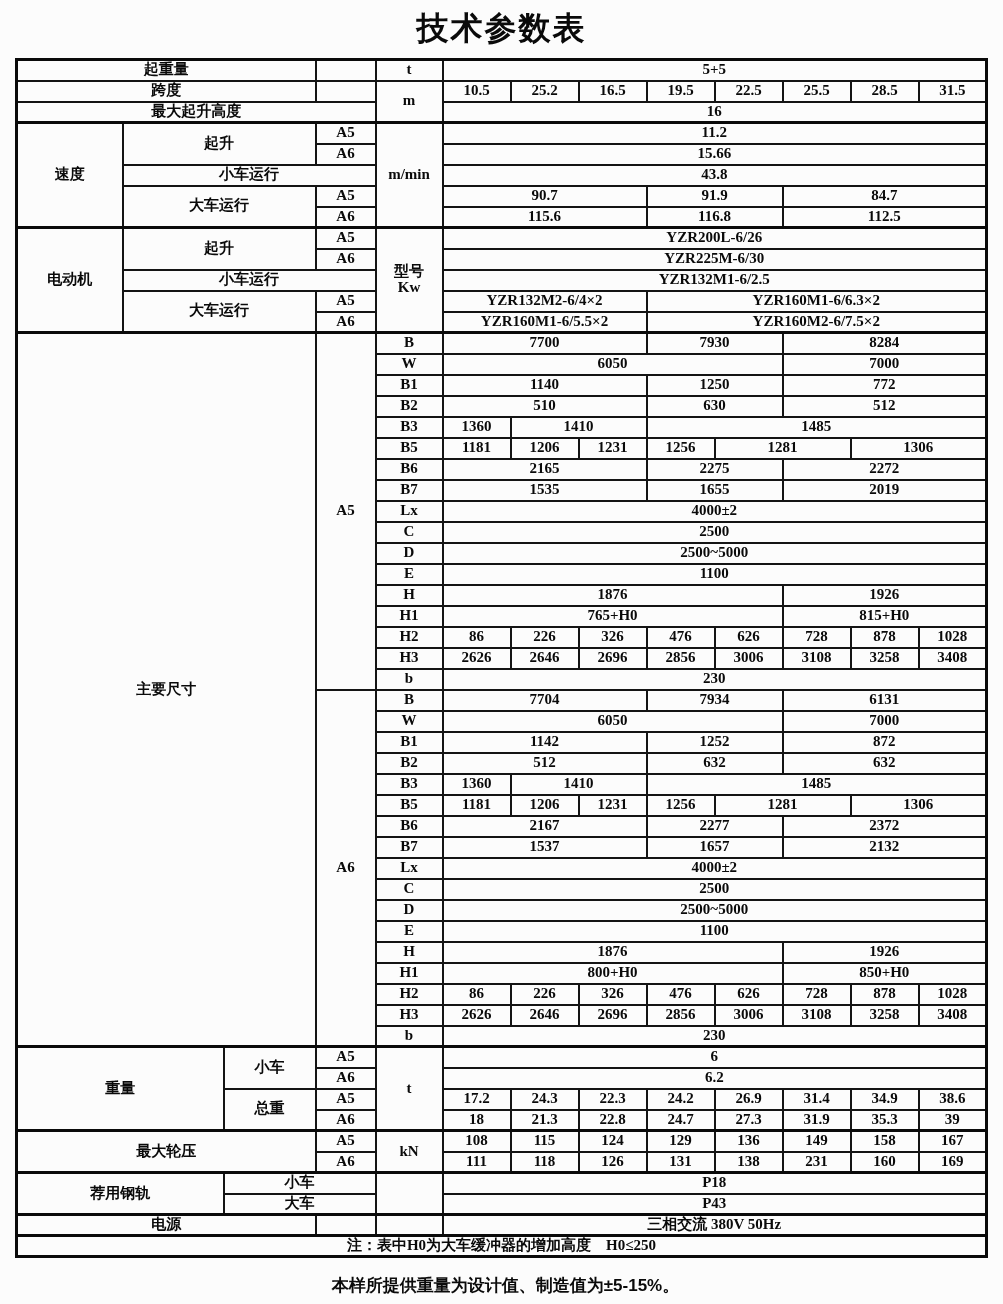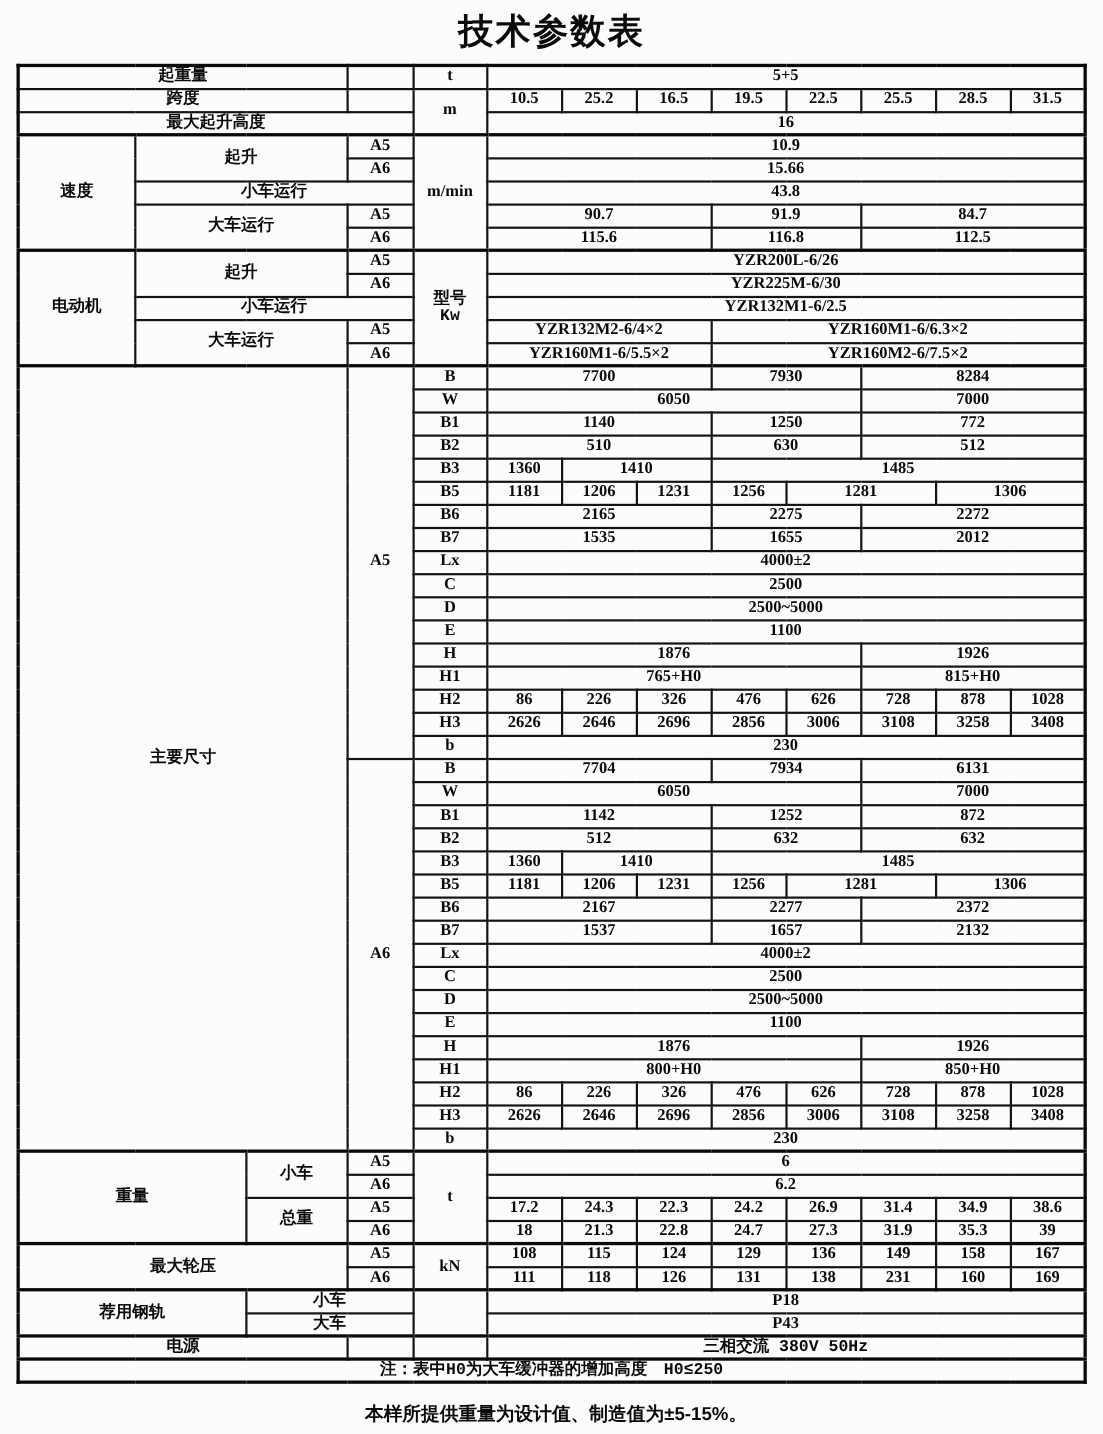--- a/index.html
+++ b/index.html
@@ -22,21 +22,21 @@
   }
   table.spec td{
     border:2px solid #141414;
     text-align:center;vertical-align:middle;
     font-weight:bold;font-size:15px;
     padding:0;line-height:1.05;
     white-space:pre-line;overflow:hidden;
   }
   table.spec tr{height:21px;}
   table.spec td.cjk{
-    font-family:Liberation Mono, monospace;
+    font-family:Liberation Serif, serif;
     font-size:15px;
   }
   table.spec tr.section-top td{border-top:3px solid #0a0a0a;}
   .footer-note{
     margin:16px 0 0 8px;
     font-size:17px;font-weight:bold;
     font-family:"Liberation Sans","DejaVu Sans",sans-serif;
     text-align:center;
   }
   col.c0{width:106px} col.c1{width:101px} col.c2{width:92px}
@@ -86,21 +86,21 @@
       </tr>
       <tr>
         <td colspan="4" class="cjk">最大起升高度</td>
         <td colspan="8">16</td>
       </tr>
       <tr class="section-top">
         <td rowspan="5" class="cjk">速度</td>
         <td colspan="2" rowspan="2" class="cjk">起升</td>
         <td>A5</td>
         <td rowspan="5">m/min</td>
-        <td colspan="8">10.9</td>
+        <td colspan="8">11.2</td>
       </tr>
       <tr>
         <td>A6</td>
         <td colspan="8">15.66</td>
       </tr>
       <tr>
         <td colspan="3" class="cjk">小车运行</td>
         <td colspan="8">43.8</td>
       </tr>
       <tr>
@@ -186,21 +186,21 @@
       <tr>
         <td>B6</td>
         <td colspan="3">2165</td>
         <td colspan="2">2275</td>
         <td colspan="3">2272</td>
       </tr>
       <tr>
         <td>B7</td>
         <td colspan="3">1535</td>
         <td colspan="2">1655</td>
-        <td colspan="3">2012</td>
+        <td colspan="3">2019</td>
       </tr>
       <tr>
         <td>Lx</td>
         <td colspan="8">4000±2</td>
       </tr>
       <tr>
         <td>C</td>
         <td colspan="8">2500</td>
       </tr>
       <tr>

